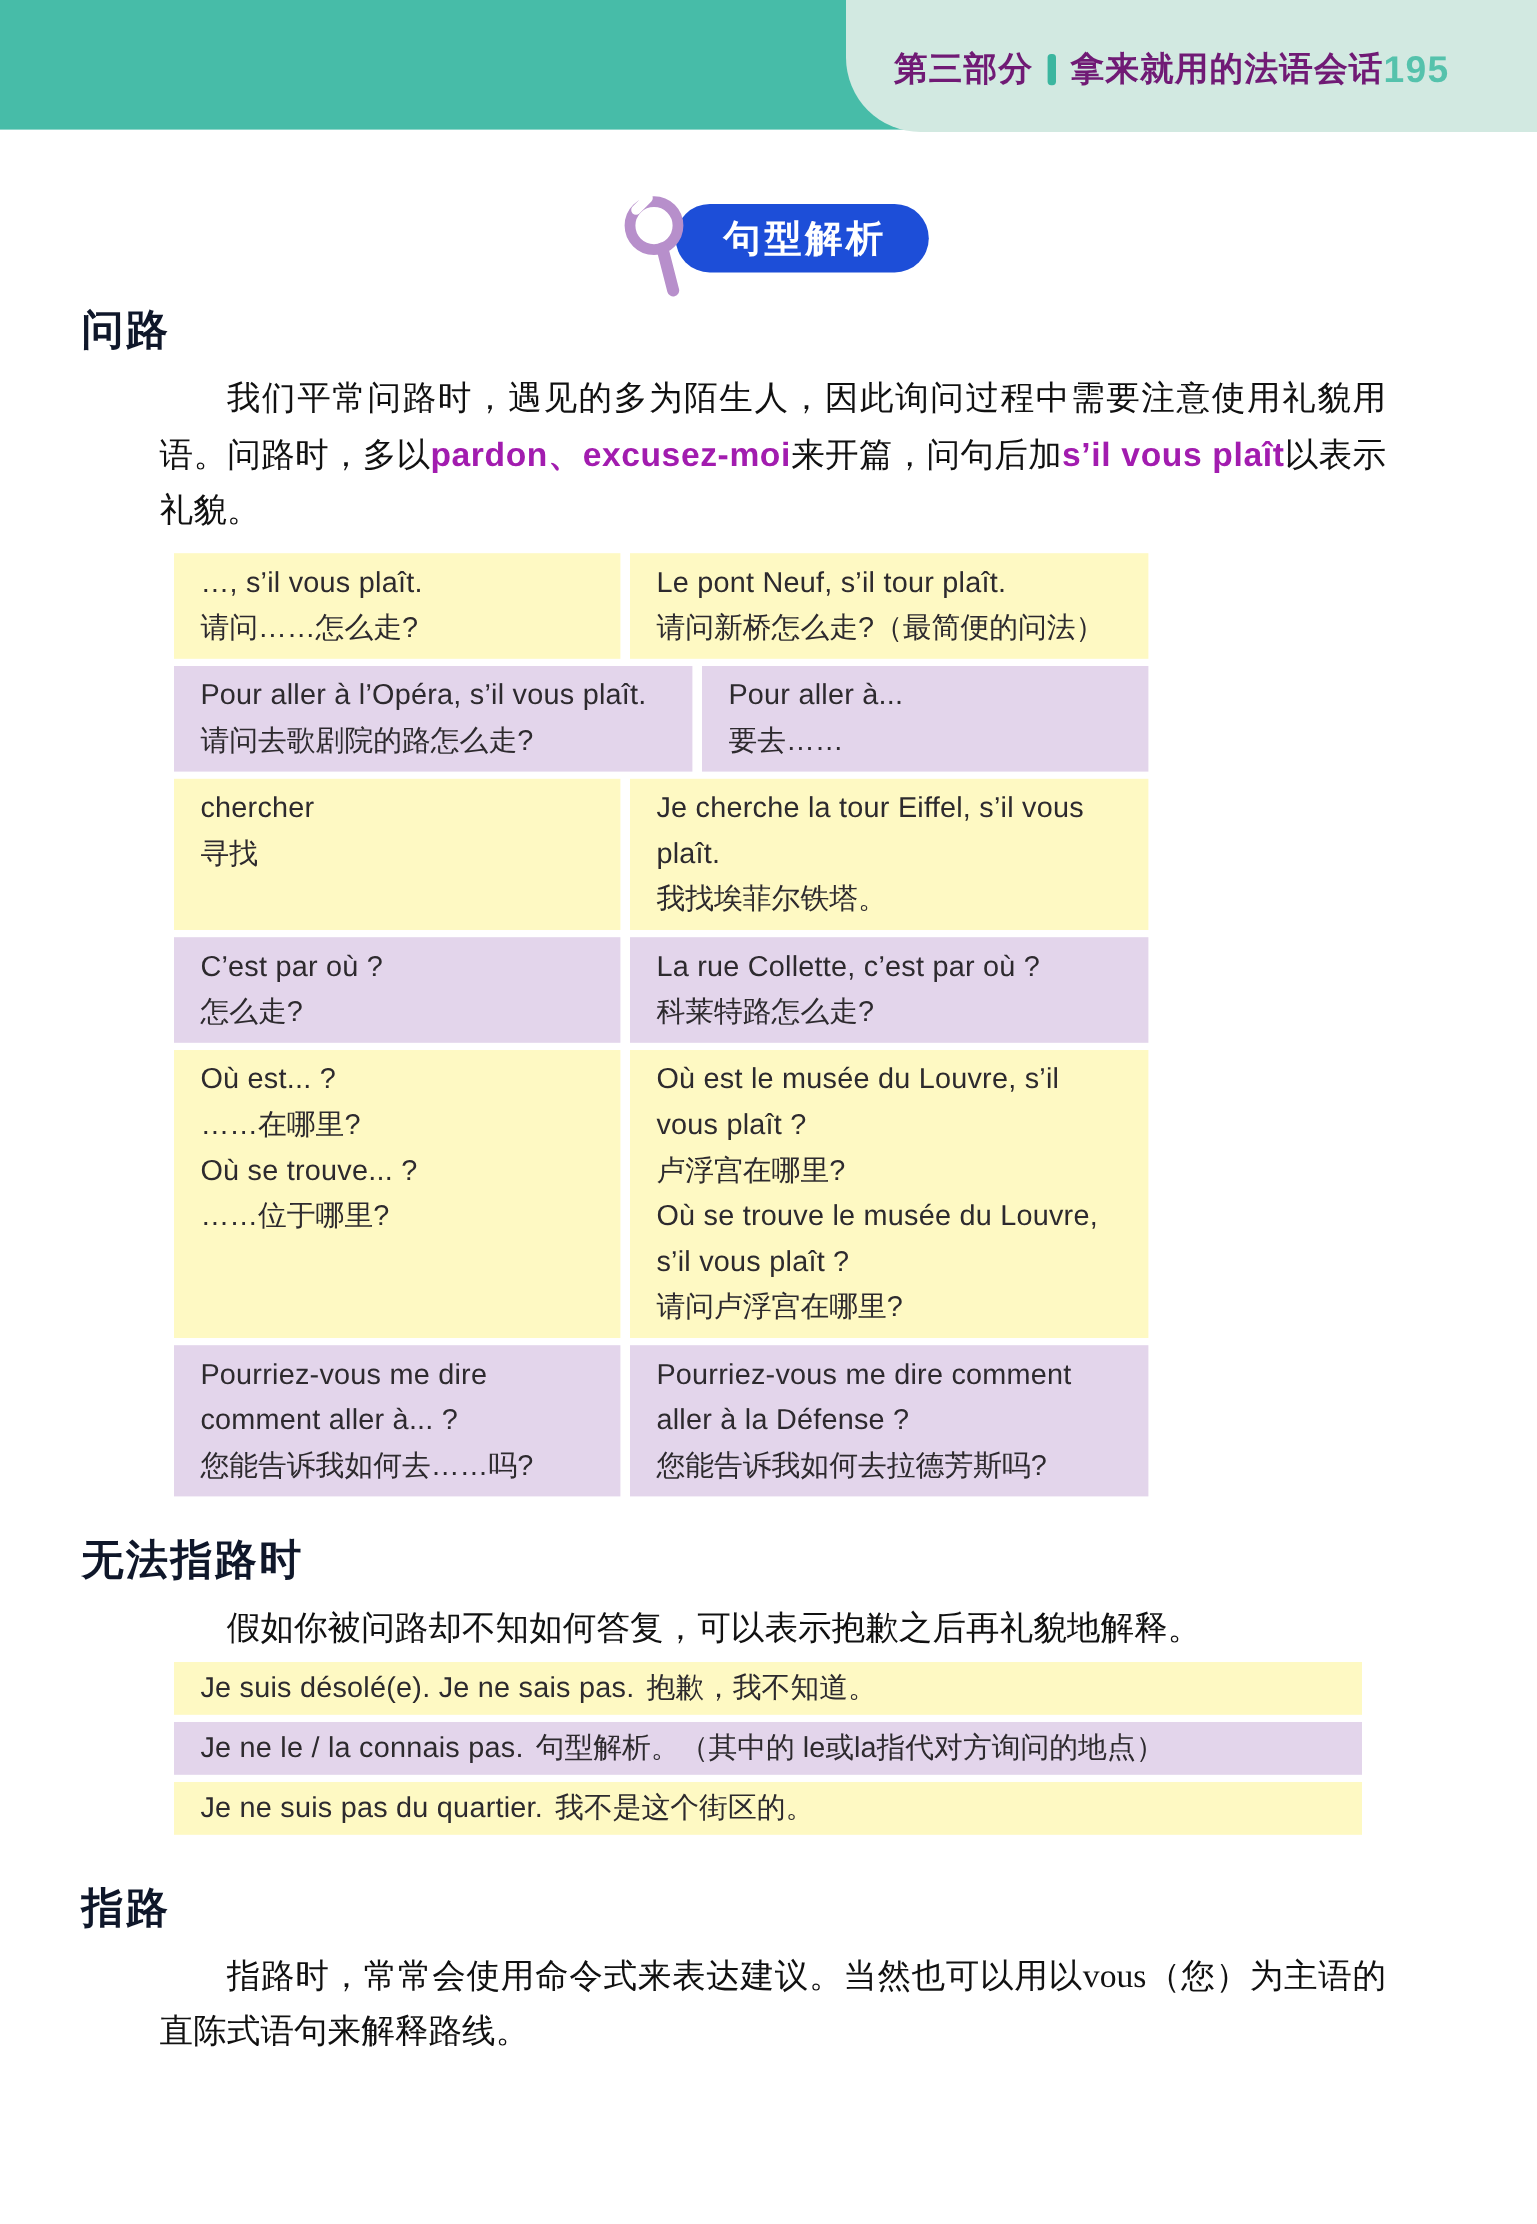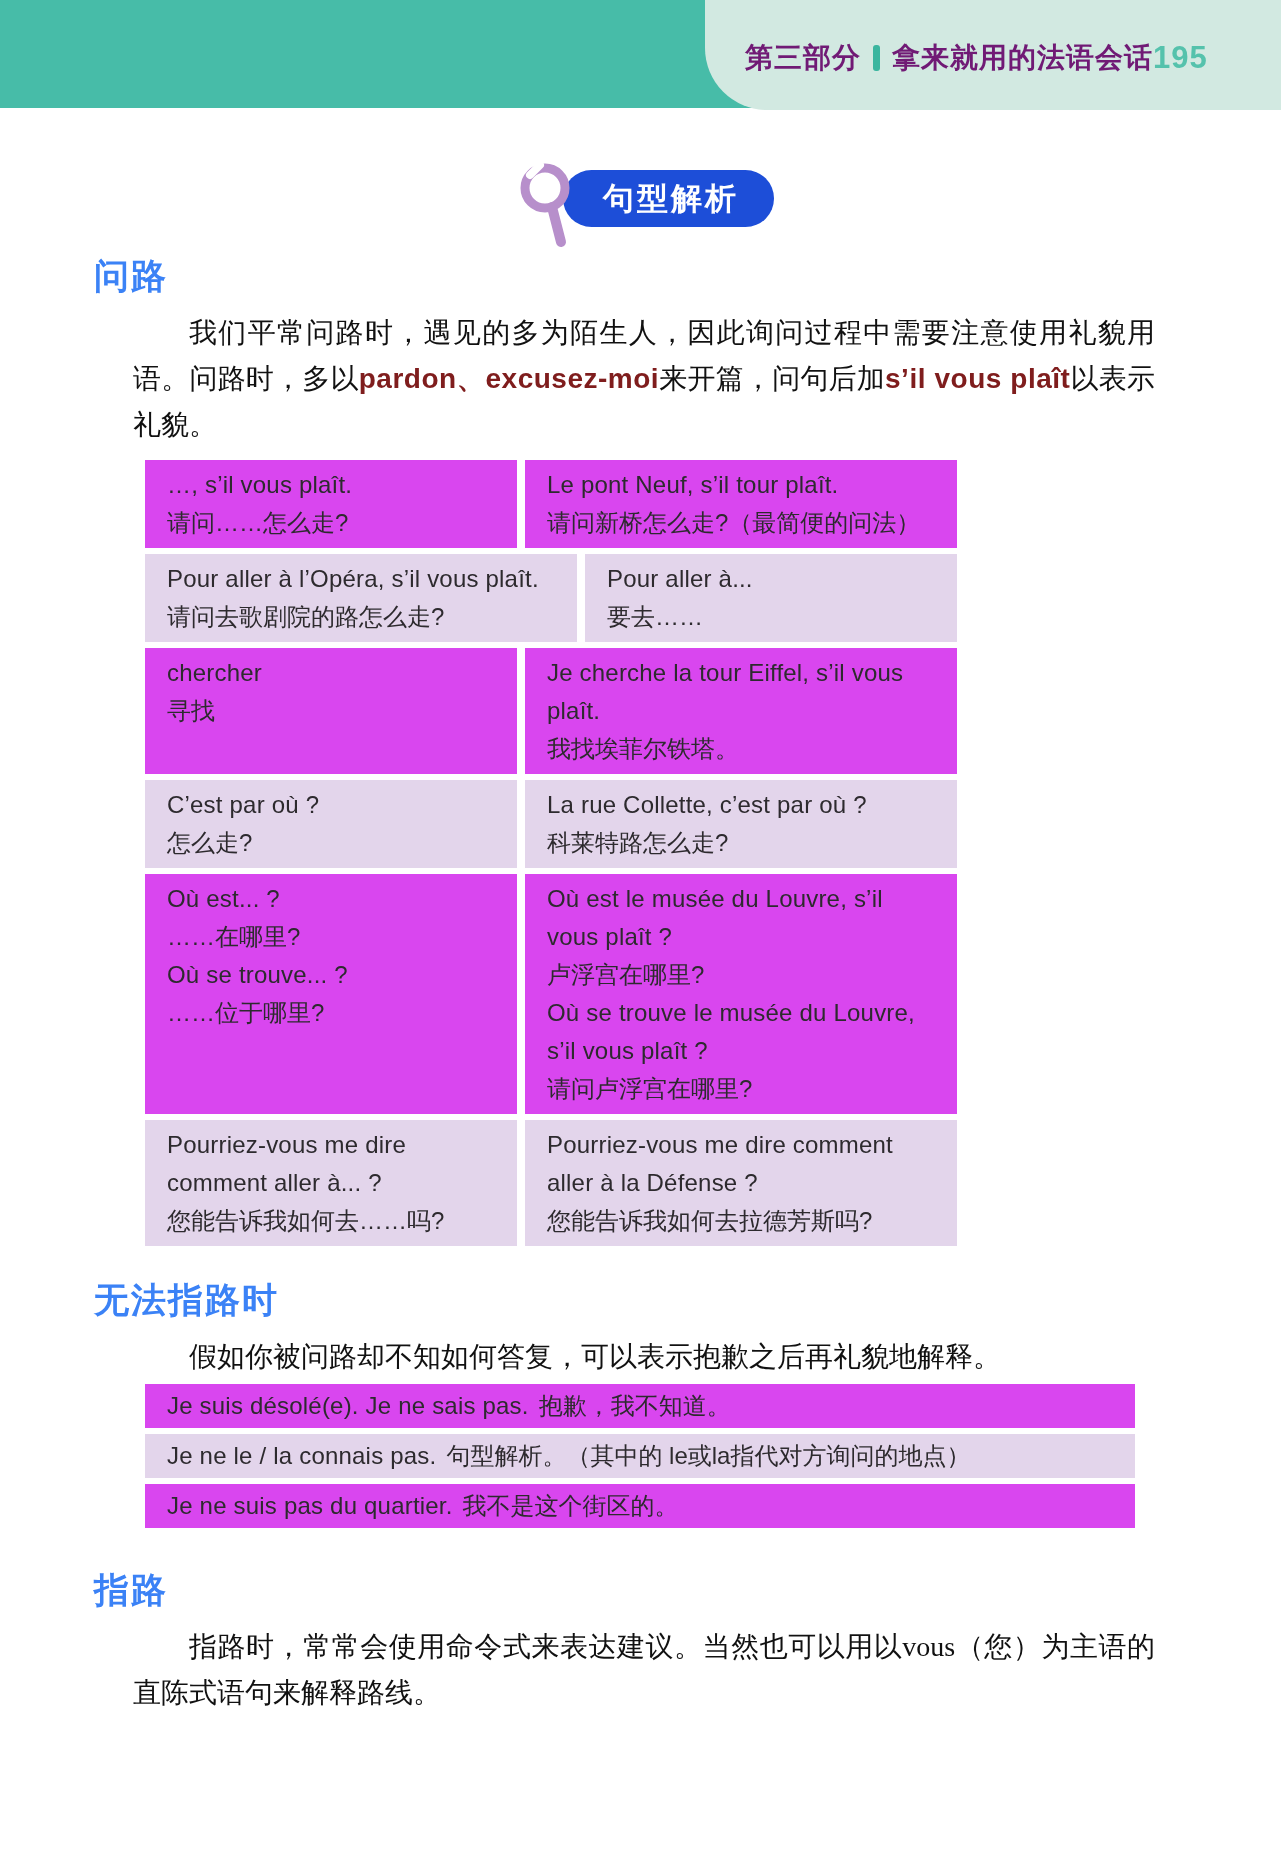--- a/index.html
+++ b/index.html
@@ -52,60 +52,60 @@
     background:#1d4ed8;
     color:#ffffff; font-weight:bold; font-size:31px;
     line-height:57px; padding:0 35px 0 40px;
     letter-spacing:3px;
     z-index:1;
   }
   .magnifier { position:absolute; left:519px; top:-4px; z-index:2; }
 
   
   .section-heading {
-    margin-left:94px;
+    margin-left:68px;
     font-size:35px; font-weight:bold;
-    color:#3b82f6; letter-spacing:2px;
+    color:#0f172a; letter-spacing:2px;
     line-height:40px;
     font-family:"Liberation Sans","DejaVu Sans",sans-serif;
   }
   .h-asking  { margin-top:0px; }
   .h-cannot  { margin-top:34px; }
   .h-direct  { margin-top:42px; }
 
   
   .body-para {
     margin:14px 0 0 133px;
     width:1022px;
     font-size:28px; line-height:46px;
     text-align:justify; text-indent:2em;
     color:#111111;
     font-family:"Liberation Serif","DejaVu Serif",serif;
   }
   .hl {
-    color:#7f1d1d; font-weight:bold;
+    color:#a21caf; font-weight:bold;
     font-family:"Liberation Sans", sans-serif;
     letter-spacing:0.5px;
   }
 
   
   .qa-table {
     margin:12px 0 0 145px;
     width:812px;
     display:flex; flex-direction:column; gap:6px;
   }
   .qa-row { display:flex; gap:8px; }
   .qa-cell {
     padding:6px 22px;
     font-size:24px; line-height:38px;
     color:#2d2a2e;
   }
   .qa-left  { width:372px; flex:0 0 372px; }
   .qa-right { flex:1; }
-  .tone-light { background:#d946ef; }
+  .tone-light { background:#fef9c3; }
   .tone-dark  { background:#E3D5EB; }
   .fr { font-family:"Liberation Sans","DejaVu Sans",sans-serif; letter-spacing:0.2px; }
   .zh { font-family:"Liberation Sans","DejaVu Sans",sans-serif; }
 
   
   .simple-rows {
     margin:4px 0 0 145px;
     width:990px;
     display:flex; flex-direction:column; gap:6px;
   }

